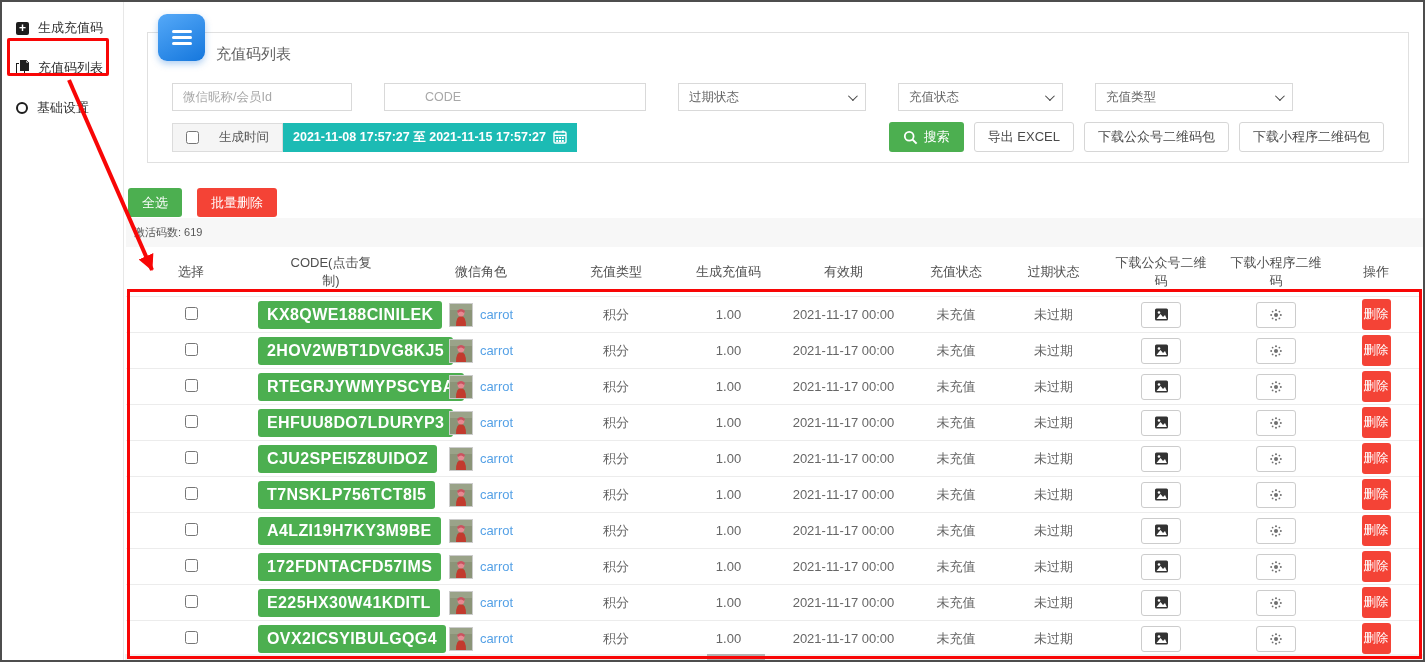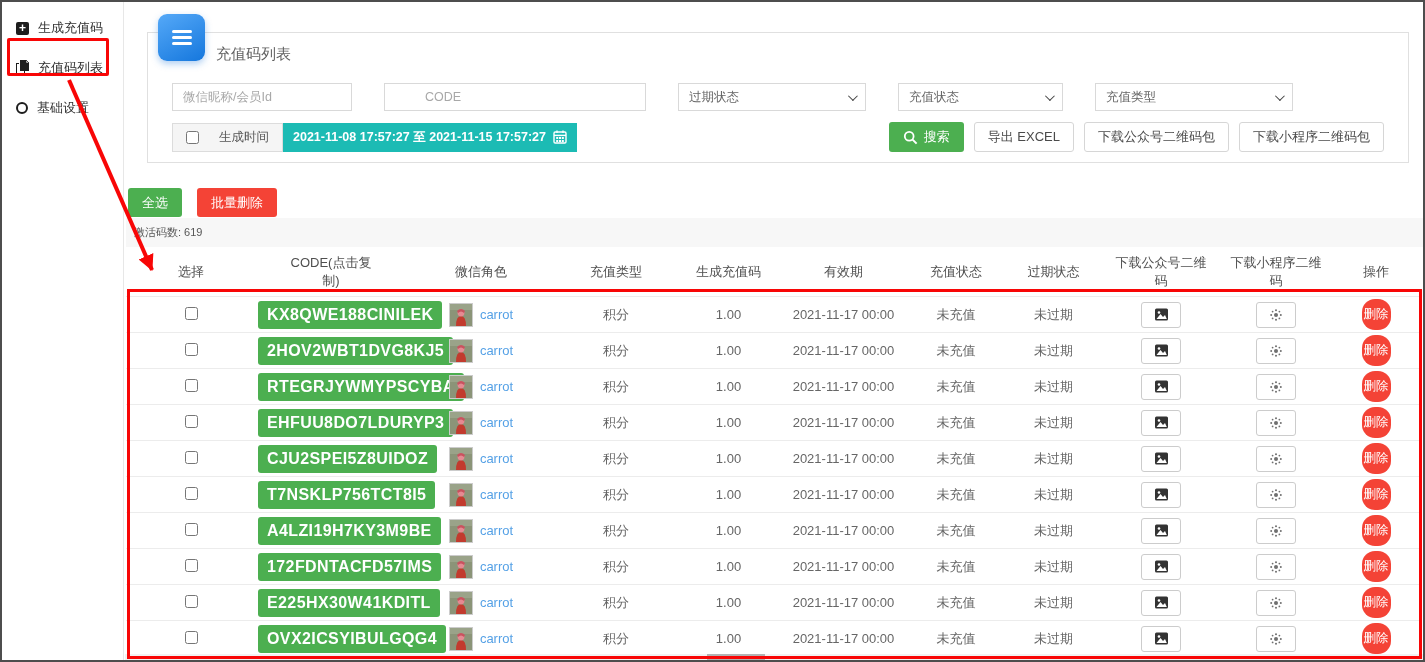--- a/index.html
+++ b/index.html
@@ -72,21 +72,21 @@
   .code-badge { display:inline-block; background:#4caf50; color:#fff; font-weight:bold;
     font-size:16px; letter-spacing:.4px; padding:5px 9px; border-radius:3px; cursor:pointer; }
   .wx-cell { display:flex; align-items:center; justify-content:center; gap:7px; }
   .avatar { width:24px; height:24px; border:1px solid #ccc; background:#8b9478;
     flex:0 0 auto; overflow:hidden; }
   .wx-name { color:#55a1e6; cursor:pointer; }
   .icon-btn { display:inline-flex; align-items:center; justify-content:center;
     width:40px; height:26px; border:1px solid #ccc; border-radius:3px;
     background:#fff; cursor:pointer; }
   .del-btn { display:inline-block; background:#f44336; color:#fff; font-size:12.5px;
-    padding:7px 2px; border-radius:13px; cursor:pointer; }
+    padding:7px 2px; border-radius:3px; cursor:pointer; }
   
   .anno-side { position:absolute; left:5px; top:36px; width:102px; height:38px;
     border:3px solid #f80606; border-radius:2px; z-index:5; pointer-events:none; }
   .anno-table { position:absolute; left:125px; top:287px; width:1295px; height:370px;
     border:3px solid #f80606; z-index:5; pointer-events:none; }
   .anno-arrow { position:absolute; left:0; top:0; z-index:5; pointer-events:none; }
   
   .hscroll { position:absolute; left:123px; right:0; bottom:0; height:6px; background:#f2f2f2; }
   .hscroll-thumb { position:absolute; left:582px; width:58px; height:6px; background:#b3b3b3; }
 </style>

